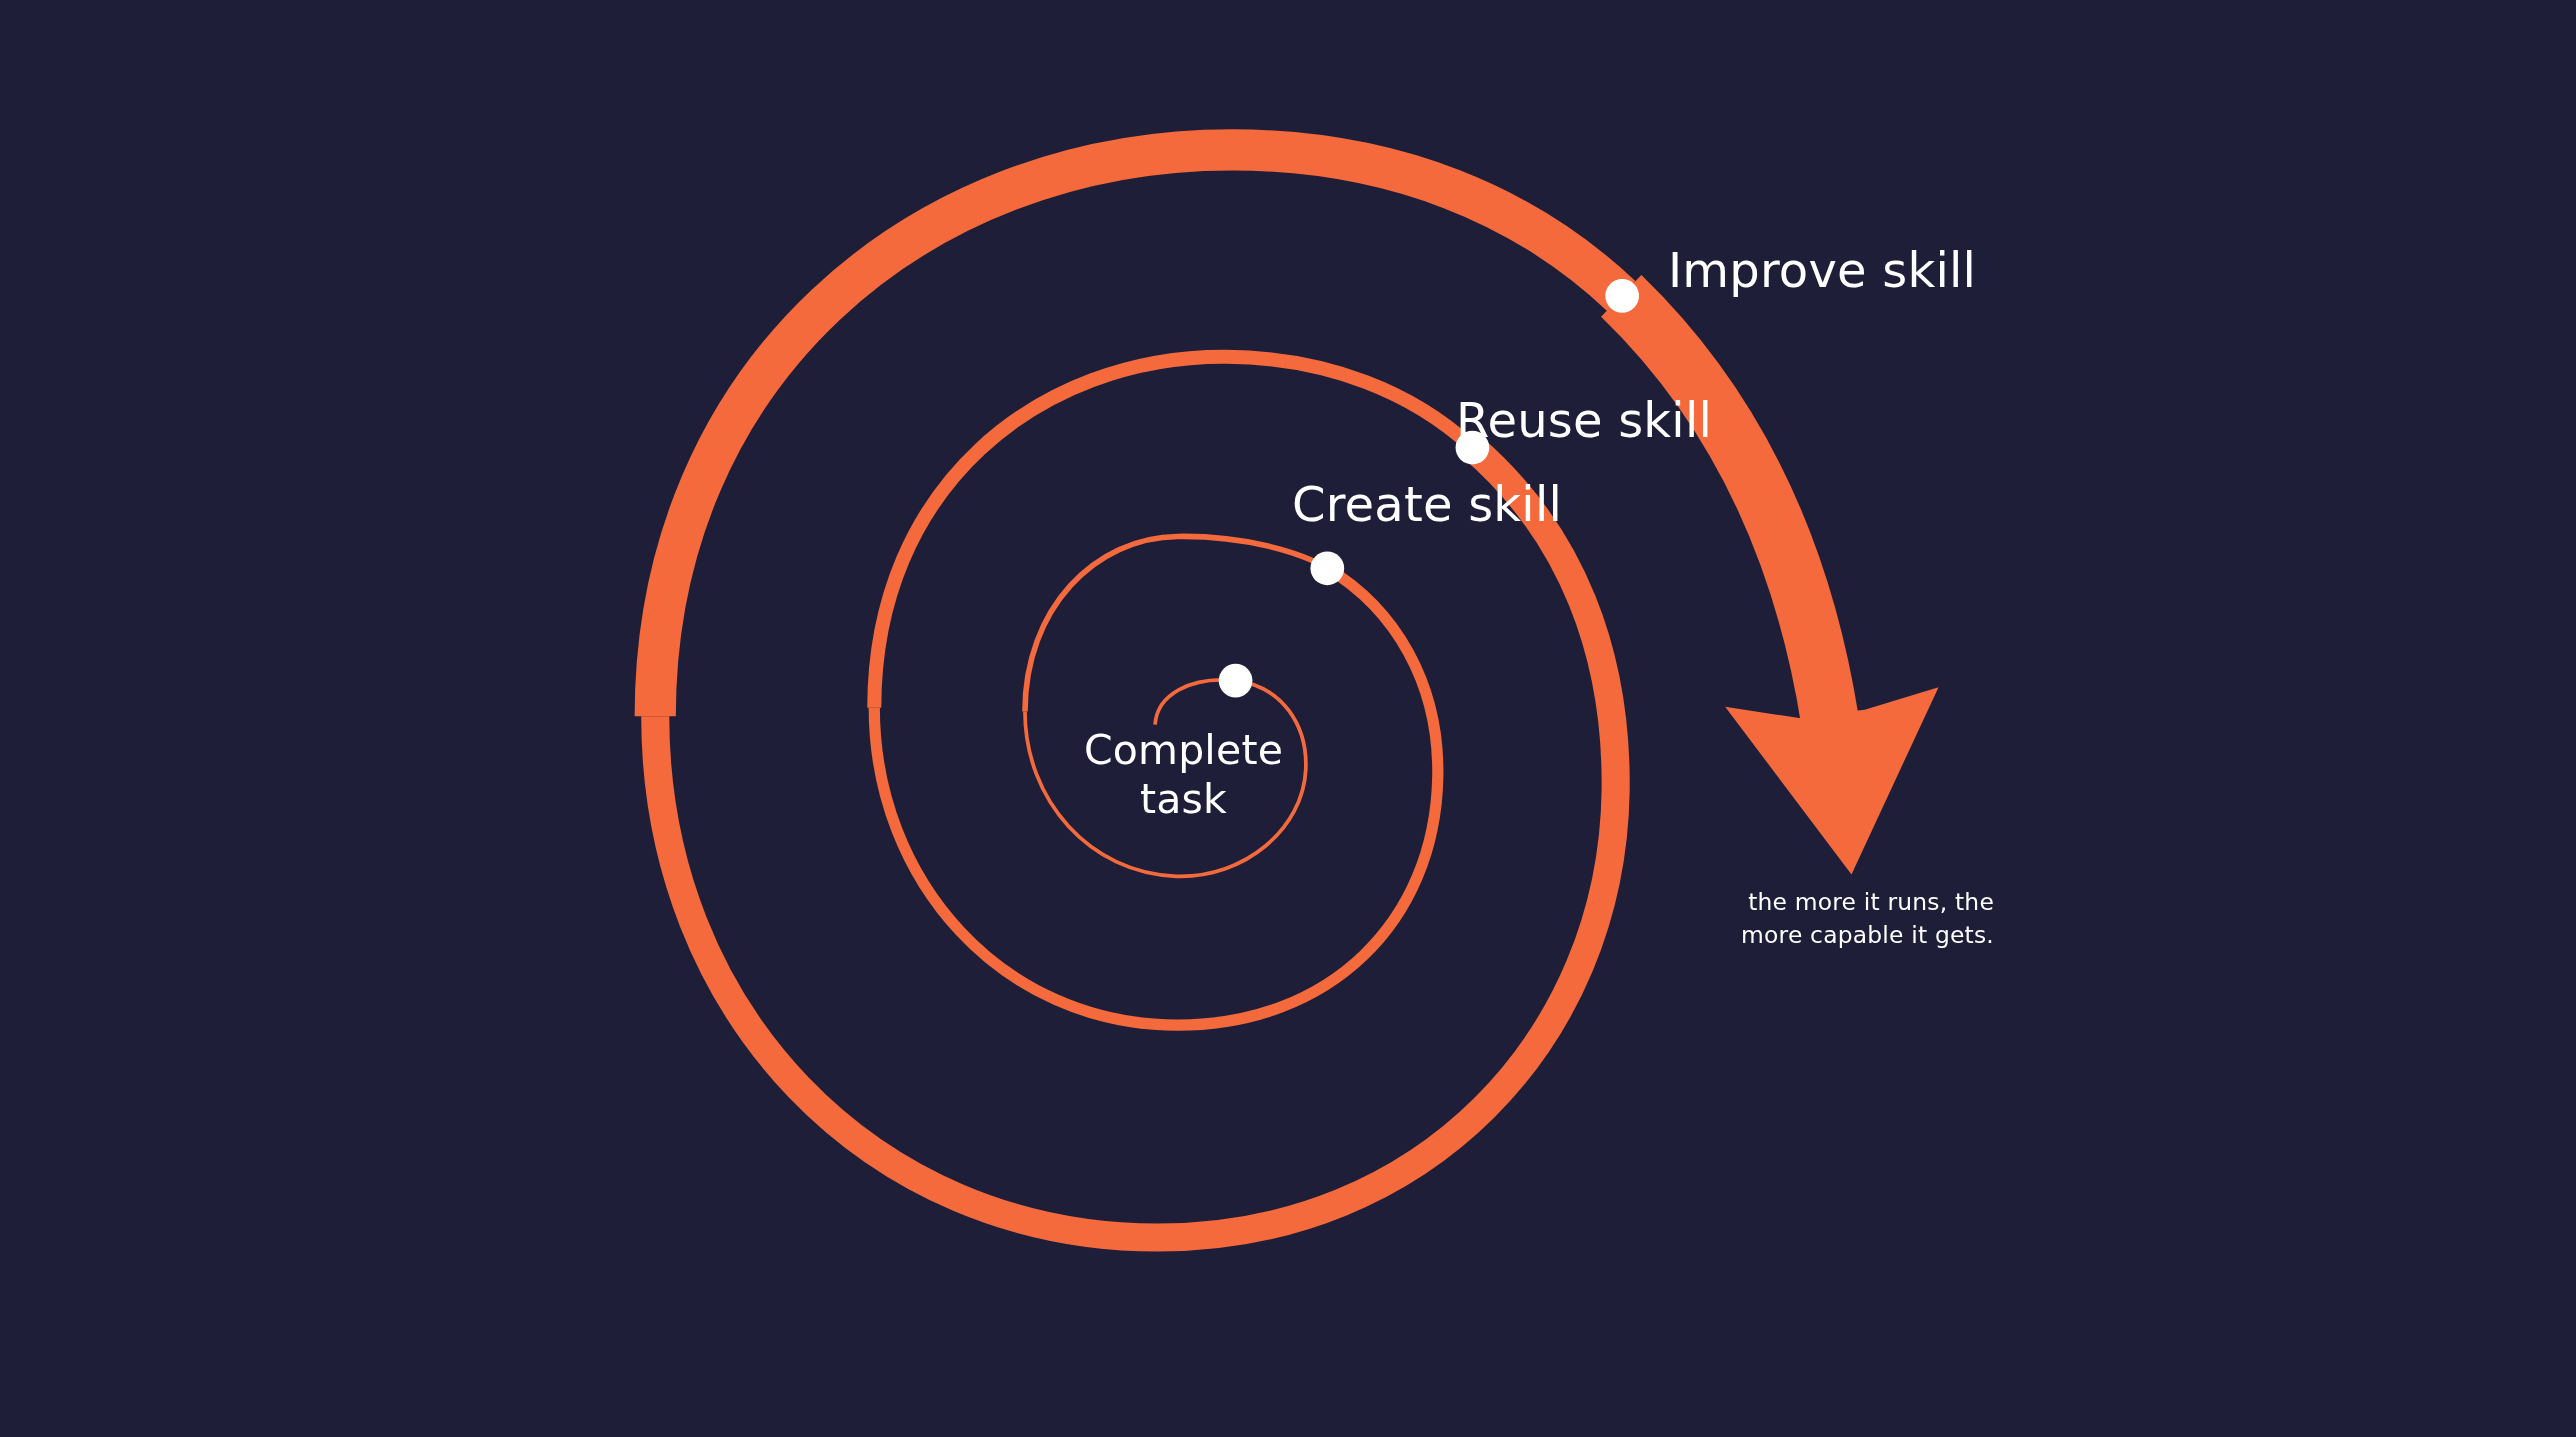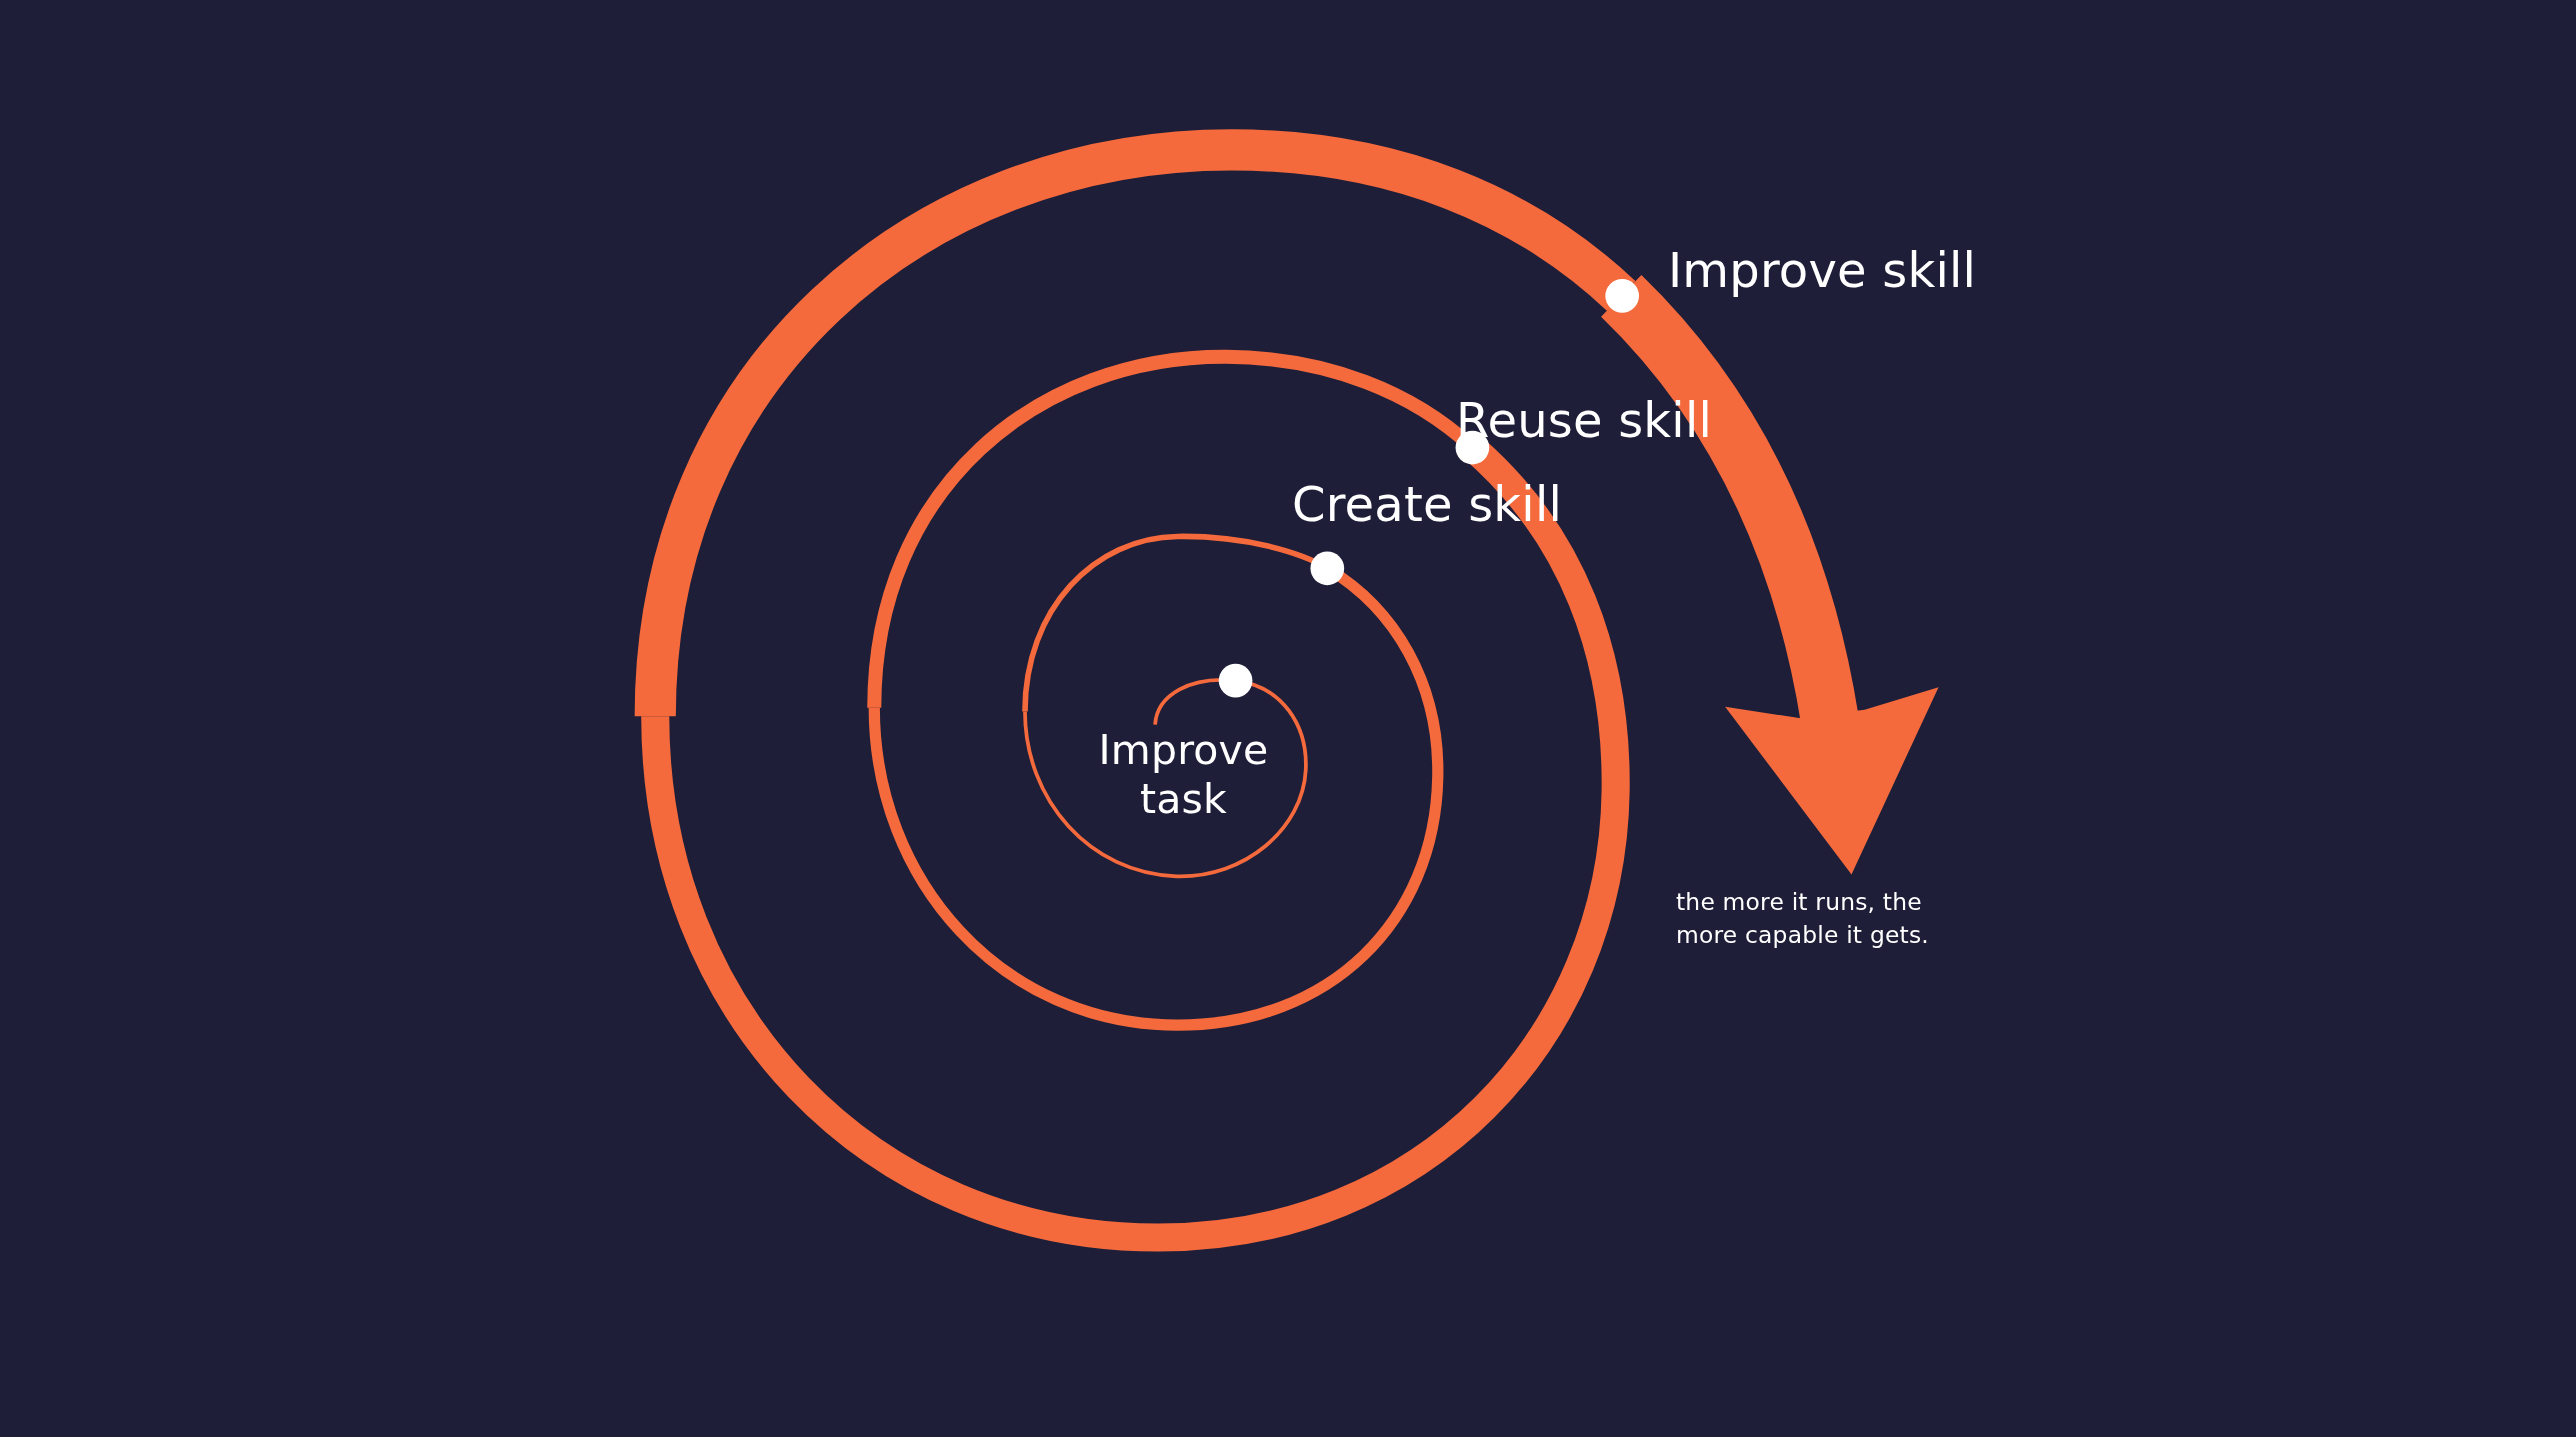--- a/index.html
+++ b/index.html
@@ -10,21 +10,21 @@
     position: relative;
   }
   #stage { position: absolute; left: 0; top: 0; width: 2576px; height: 1438px; }
   .label {
     position: absolute; color: #ffffff; white-space: nowrap;
     font-family: "DejaVu Sans", "Liberation Sans", sans-serif;
     letter-spacing: 0.2px;
   }
   .stage-label { font-size: 48px; }
   .center-label { font-size: 41px; text-align: center; line-height: 49px; width: 281px; }
-  .caption { font-size: 23.4px; text-align: left; line-height: 33px; width: 318px; }
+  .caption { font-size: 23.4px; text-align: right; line-height: 33px; width: 318px; }
 </style>
 </head>
 <body>
 
 <div id="stage">
   <svg width="2576" height="1438" viewBox="0 0 2752 1536" xmlns="http://www.w3.org/2000/svg">
     <g fill="none" stroke="#f46a3d" stroke-linecap="butt">
 
       <path stroke-width="4" d="M1234 774
                C1236 742 1272 722 1320 727
@@ -60,21 +60,21 @@
 
     <polygon fill="#f46a3d" points="1843,755 1922,767 1992,758 2071,734 1978,934"></polygon>
 
     <circle cx="1320" cy="727" r="18" fill="#ffffff"></circle>
     <circle cx="1418" cy="607" r="18" fill="#ffffff"></circle>
     <circle cx="1573" cy="478" r="18" fill="#ffffff"></circle>
     <circle cx="1733" cy="316" r="18" fill="#ffffff"></circle>
   </svg>
 
   <div class="label center-label" style="left:1043px; top:726px;">
-    <div>Improve</div>
+    <div>Complete</div>
     <div>task</div>
   </div>
 
   <div class="label stage-label" style="left:1292px; top:476px;">Create skill</div>
 
   <div class="label stage-label" style="left:1456px; top:366px;margin-top:26px;">Reuse skill</div>
 
   <div class="label stage-label" style="left:1668px; top:242px;">Improve skill</div>
 
   <div class="label caption" style="left:1676px; top:886px;">

